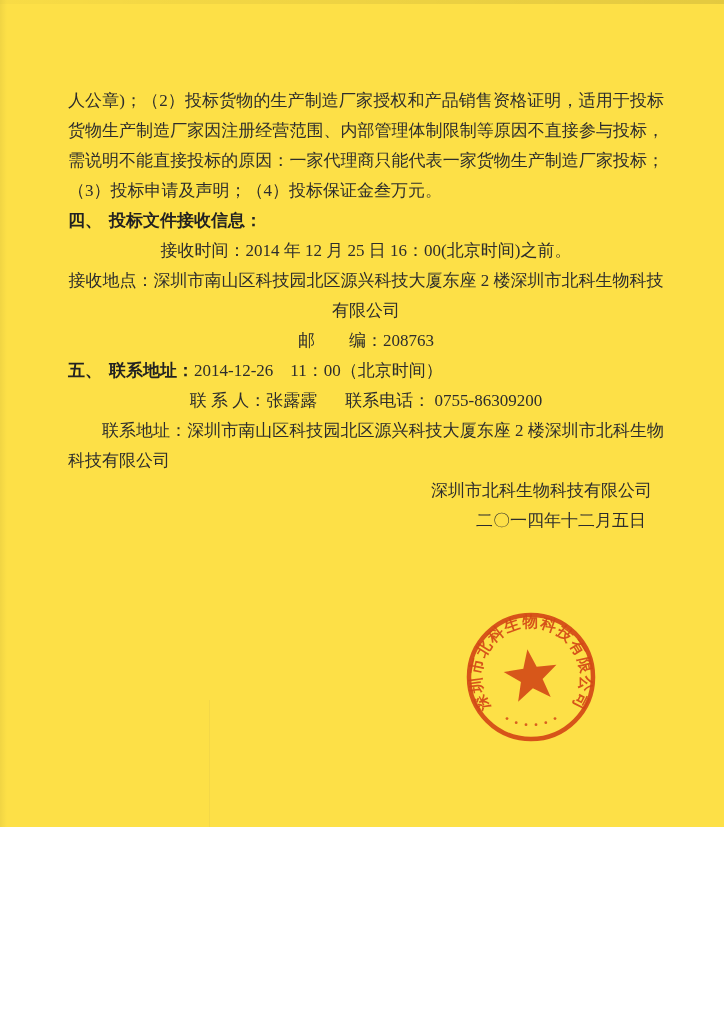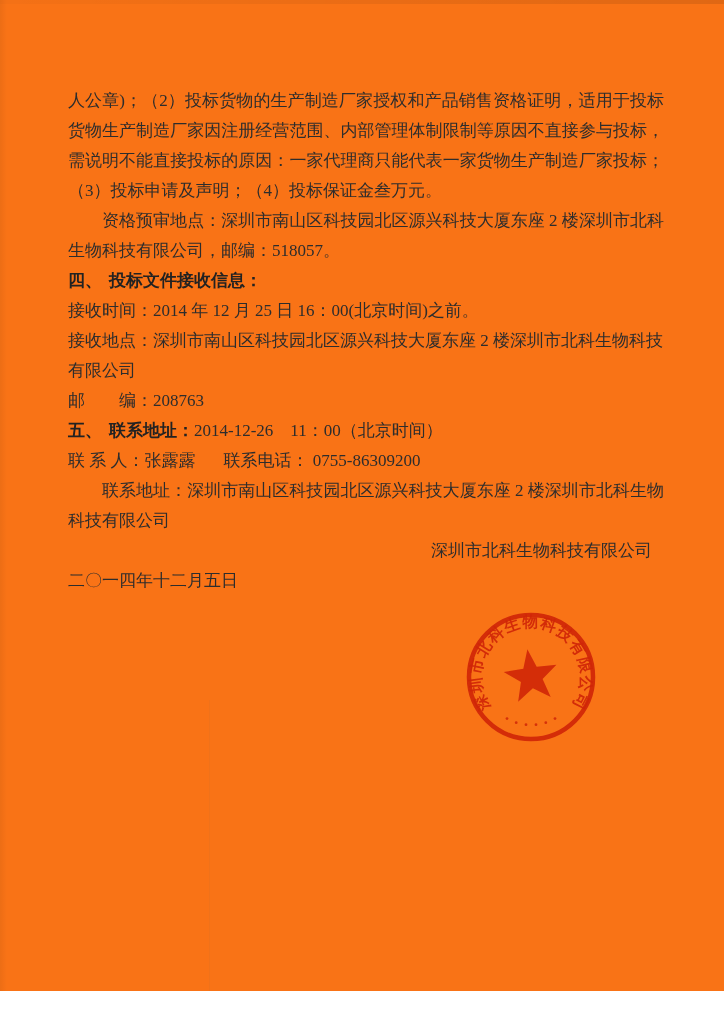--- a/index.html
+++ b/index.html
@@ -1,19 +1,19 @@
 <!DOCTYPE html>
 <html><head>
 <meta charset="utf-8">
 <style>
   html,body{margin:0;padding:0;background:#ffffff;}
   .page{
     position:relative;
-    width:724px;height:991px;
-    background:#f97316;
+    width:724px;height:827px;
+    background:#fde047;
     overflow:hidden;
     font-family:"Liberation Serif","DejaVu Serif",serif;
     color:#2d2d2d;
   }
   
   .edge-top{
     position:absolute;top:0;left:0;right:0;height:4px;
     background:linear-gradient(to right, rgba(0,0,0,0.02), rgba(0,0,0,0.10));
     pointer-events:none;
   }
@@ -28,33 +28,33 @@
     pointer-events:none;
   }
   .content{
     position:absolute;left:68px;top:86px;width:596px;
     font-size:17px;line-height:30px;
     text-align:justify;
     letter-spacing:0;
   }
   .content p{margin:0;}
   .ind{text-indent:34px;}
-  .blk{margin-left:40px;text-align:left;font-family:Liberation Serif, serif;}
+  .blk{margin-left:40px;text-align:center;font-family:Liberation Serif, serif;}
   .sec{font-weight:700;color:#222;}
   .sec .num{display:inline-block;margin-right:7px;}
   .sec4{margin-top:22px;margin-bottom:6px;}
   .sec5{margin-top:6px;}
   .sec5 .val{font-weight:400;color:#2d2d2d;margin-top:22px;}
   .sec6{margin-top:6px;}
   .g2{margin-top:2px;}
   .g4{margin-top:4px;}
   .g6{margin-top:6px;}
   .phone-gap{display:inline-block;margin-left:28px;}
   .sig{ text-align:right;padding-right:12px;text-indent:0;}
-  .sig-date{text-align:left;padding-right:18px;text-indent:0;}
+  .sig-date{text-align:right;padding-right:18px;text-indent:0;}
   
   .stamp{
     position:absolute;left:456px;top:602px;width:150px;height:150px;
     mix-blend-mode:multiply;
     opacity:0.88;
     pointer-events:none;
   }
 </style>
 </head>
 <body>
@@ -62,21 +62,20 @@
 <div class="page">
   <div class="edge-top"></div>
   <div class="edge-left"></div>
   <div class="scan-line"></div>
 
   <div class="content">
 
     <p>人公章)；（2）投标货物的生产制造厂家授权和产品销售资格证明，适用于投标货物生产制造厂家因注册经营范围、内部管理体制限制等原因不直接参与投标，需说明不能直接投标的原因：一家代理商只能代表一家货物生产制造厂家投标；（3）投标申请及声明；（4）投标保证金叁万元。</p>
 
 
-    <p class="ind">资格预审地点：深圳市南山区科技园北区源兴科技大厦东座 2 楼深圳市北科生物科技有限公司，邮编：518057。</p>
 
     <p class="sec sec4">
       <span class="num">四、</span><span>投标文件接收信息：</span>
     </p>
 
     <p class="blk">接收时间：2014 年 12 月 25 日 16：00(北京时间)之前。</p>
 
     <p class="blk">接收地点：深圳市南山区科技园北区源兴科技大厦东座 2 楼深圳市北科生物科技有限公司</p>
 
 

